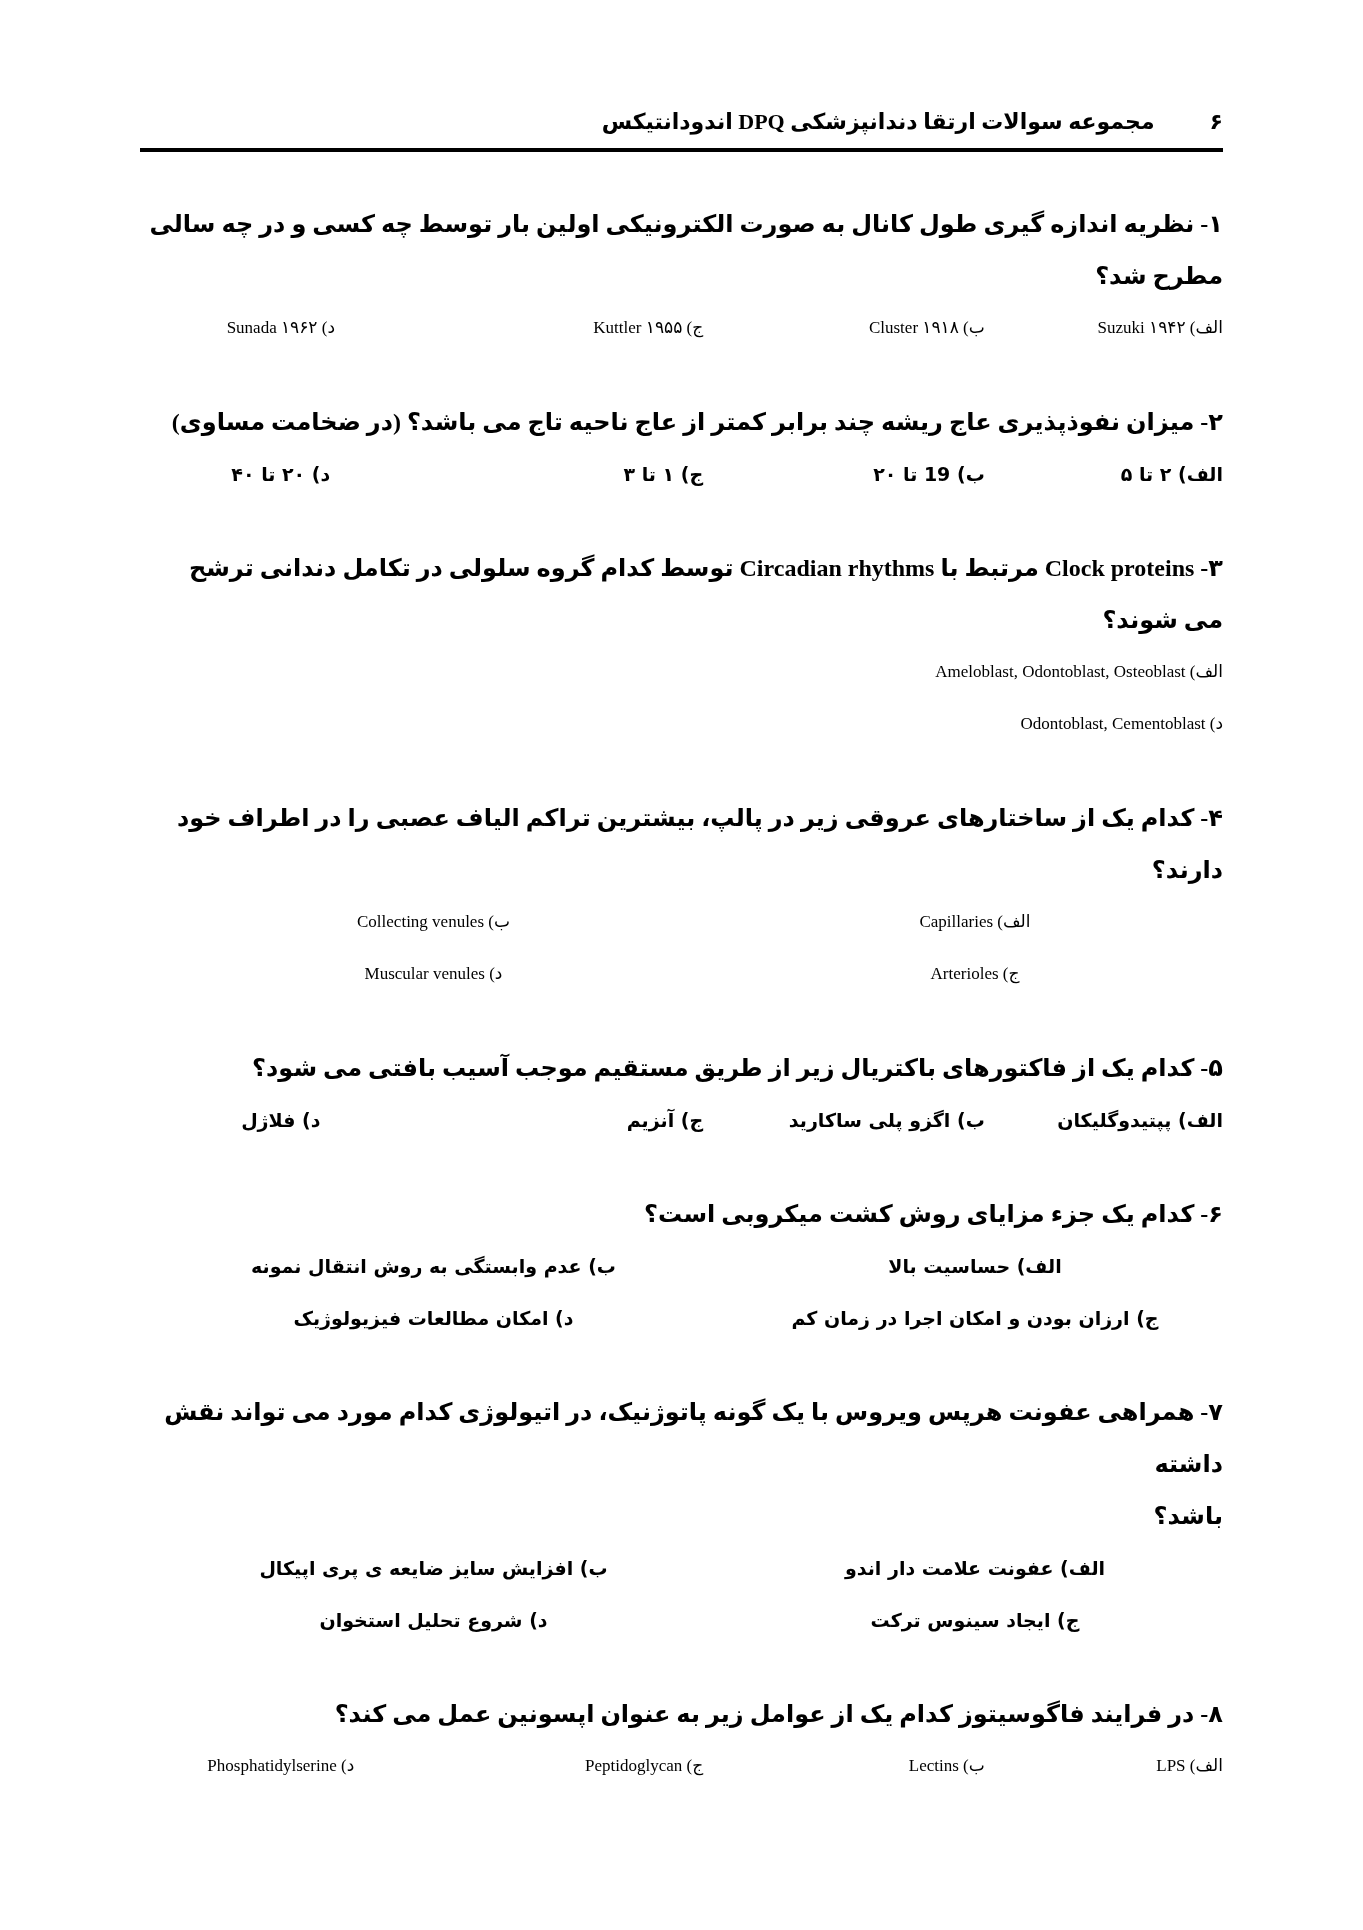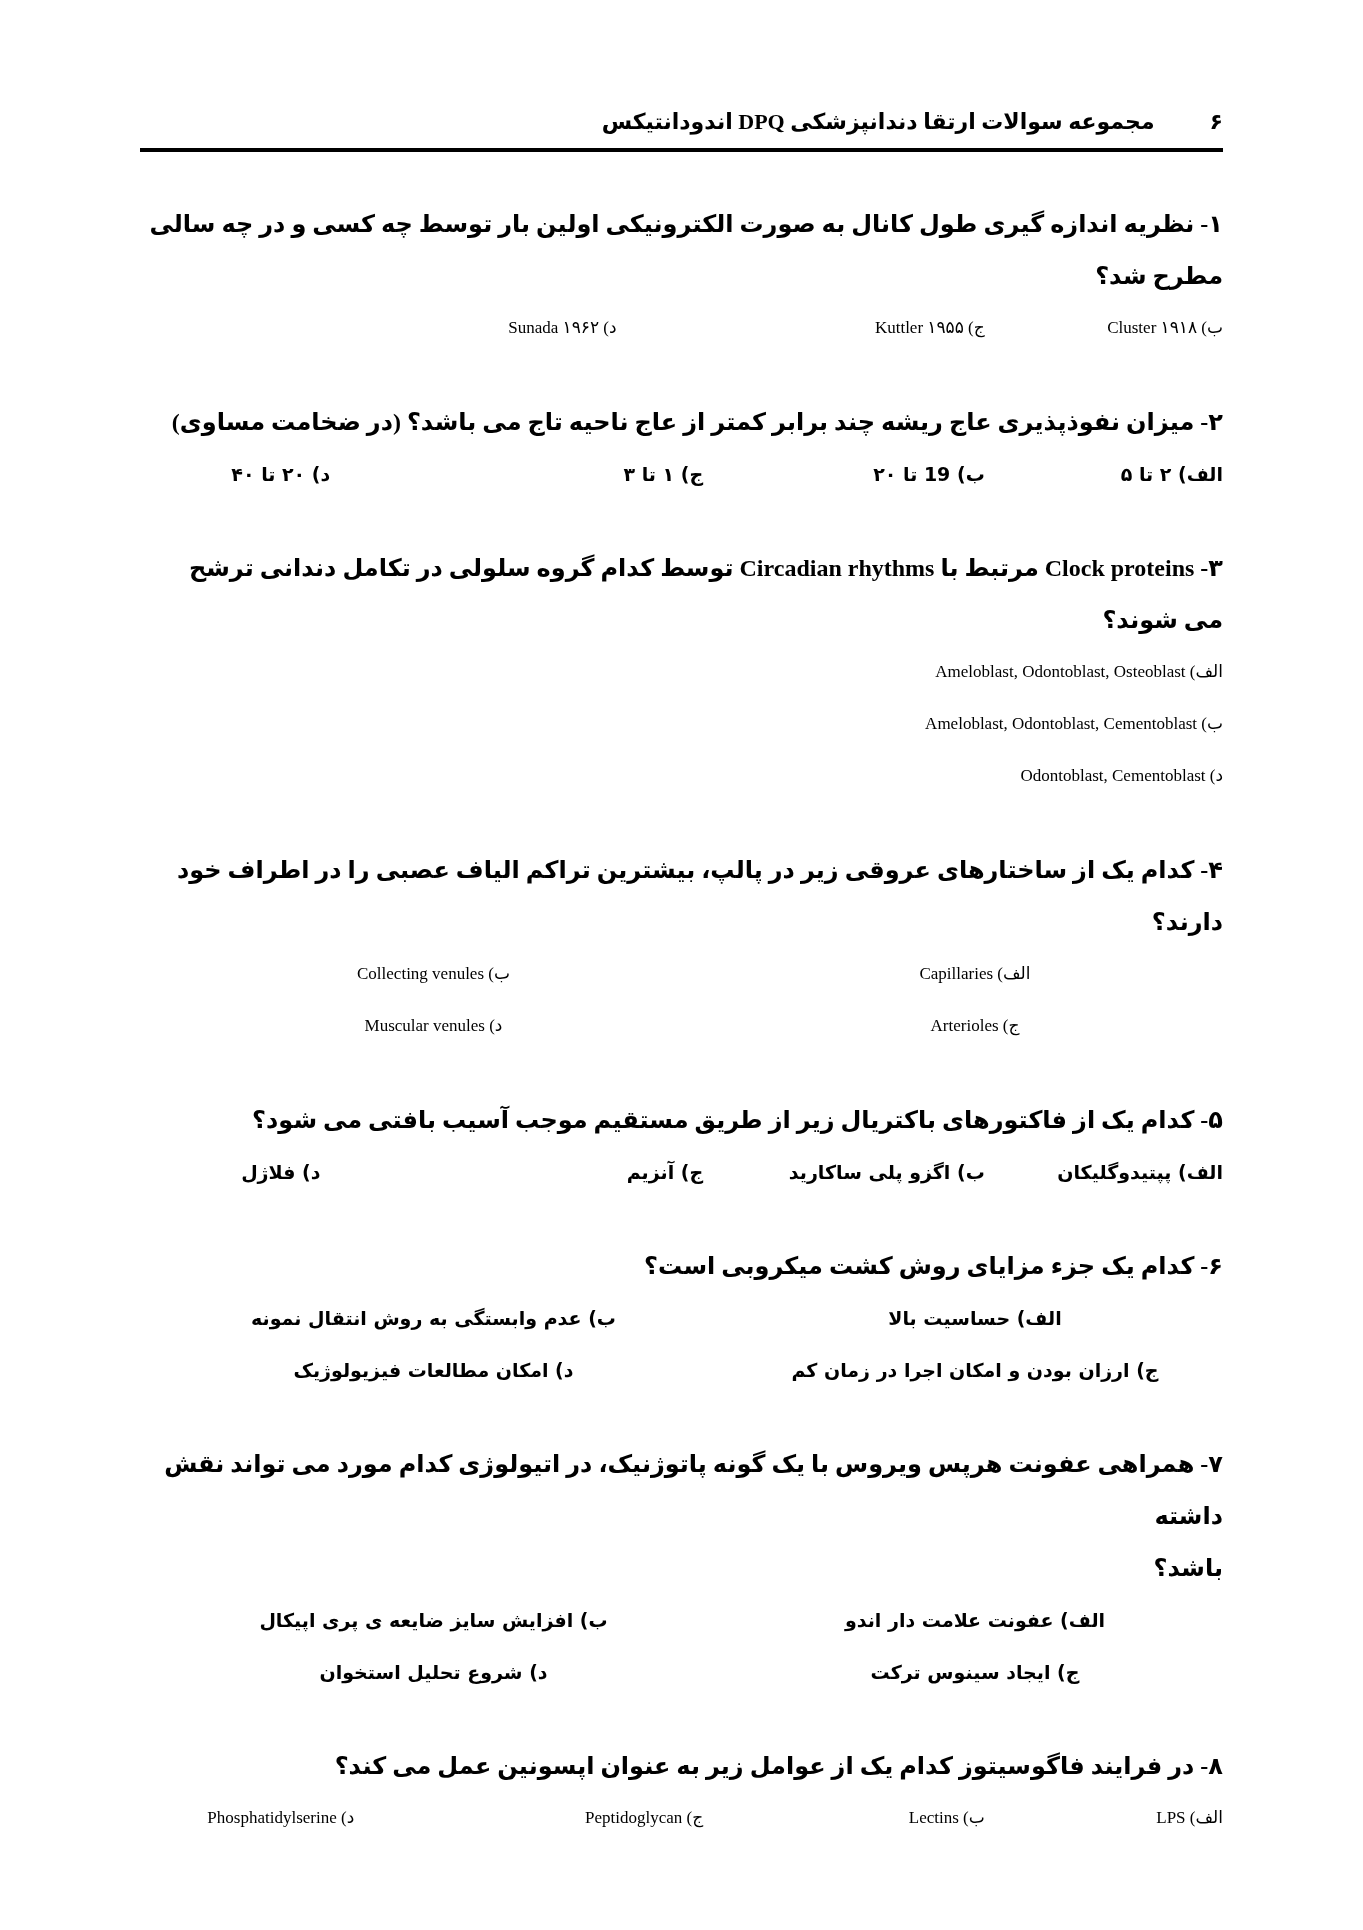--- a/index.html
+++ b/index.html
@@ -94,20 +94,21 @@
 
   <div class="header">
     <span class="page-num">۶</span>
     <span class="header-title">مجموعه سوالات ارتقا دندانپزشکی DPQ اندودانتیکس</span>
   </div>
   <hr class="header-rule">
 
   <section class="question first">
     <p class="q-text">۱- نظریه اندازه گیری طول کانال به صورت الکترونیکی اولین بار توسط چه کسی و در چه سالی مطرح شد؟</p>
     <div class="opts row4 latin">
+      <span class="opt c1">الف) Suzuki ۱۹۴۲</span>
       <span class="opt c2">ب) Cluster ۱۹۱۸</span>
       <span class="opt c3">ج) Kuttler ۱۹۵۵</span>
       <span class="opt c4">د) Sunada ۱۹۶۲</span>
     </div>
   </section>
 
   <section class="question">
     <p class="q-text">۲- میزان نفوذپذیری عاج ریشه چند برابر کمتر از عاج ناحیه تاج می باشد؟ (در ضخامت مساوی)</p>
     <div class="opts row4 fa">
       <span class="opt c1">الف) ۲ تا ۵</span>
@@ -115,21 +116,20 @@
       <span class="opt c3">ج) ۱ تا ۳</span>
       <span class="opt c4">د) ۲۰ تا ۴۰</span>
     </div>
   </section>
 
   <section class="question">
     <p class="q-text">۳- Clock proteins مرتبط با Circadian rhythms توسط کدام گروه سلولی در تکامل دندانی ترشح
 می شوند؟</p>
     <div class="opts list latin">
       <span class="opt">الف) Ameloblast, Odontoblast, Osteoblast</span>
-      <span class="opt">ب) Ameloblast, Odontoblast, Cementoblast</span>
       <span class="opt">د) Odontoblast, Cementoblast</span>
     </div>
   </section>
 
   <section class="question">
     <p class="q-text">۴- کدام یک از ساختارهای عروقی زیر در پالپ، بیشترین تراکم الیاف عصبی را در اطراف خود دارند؟</p>
     <div class="opts grid2 latin">
       <span class="opt">الف) Capillaries</span>
       <span class="opt">ب) Collecting venules</span>
       <span class="opt">ج) Arterioles</span>

